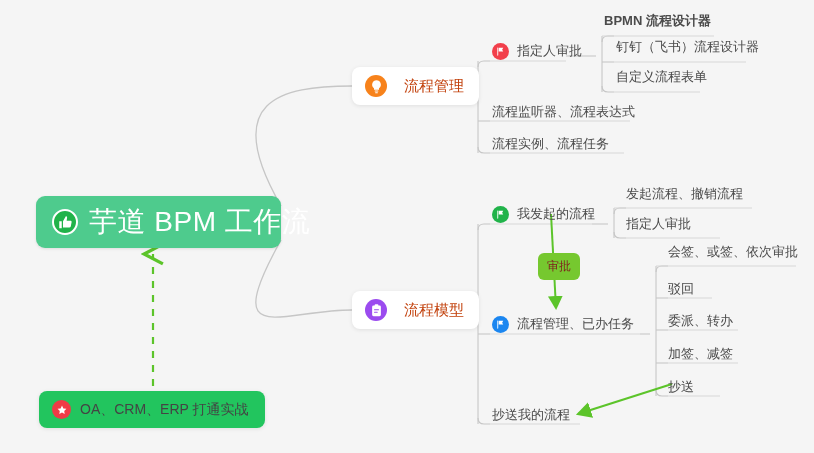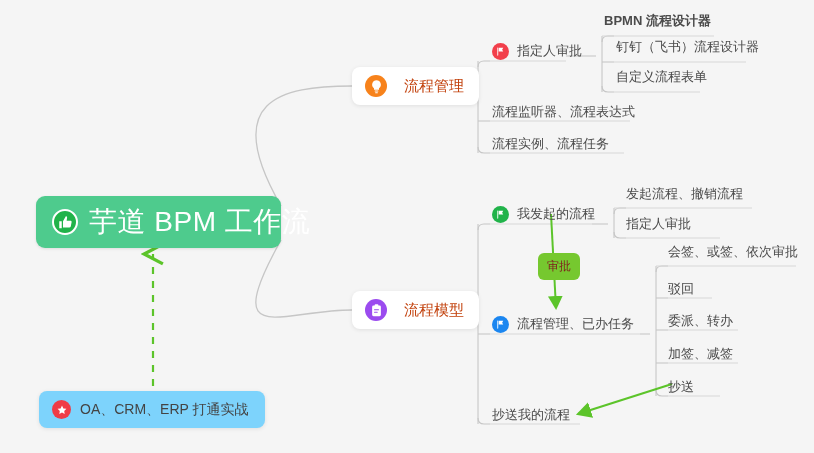--- a/index.html
+++ b/index.html
@@ -117,21 +117,21 @@
     white-space: nowrap;
     z-index: 5;
   }
 
   
   .note-card {
     position: absolute;
     left: 39px;
     top: 391px;
     height: 37px;
-    background: #7dd3fc;
+    background: #22c55e;
     border-radius: 8px;
     box-shadow: 0 1px 4px rgba(0,0,0,0.09);
     display: flex;
     align-items: center;
     padding: 0 16px 0 13px;
     box-sizing: border-box;
     white-space: nowrap;
   }
   .note-label {
     font-size: 14px;

